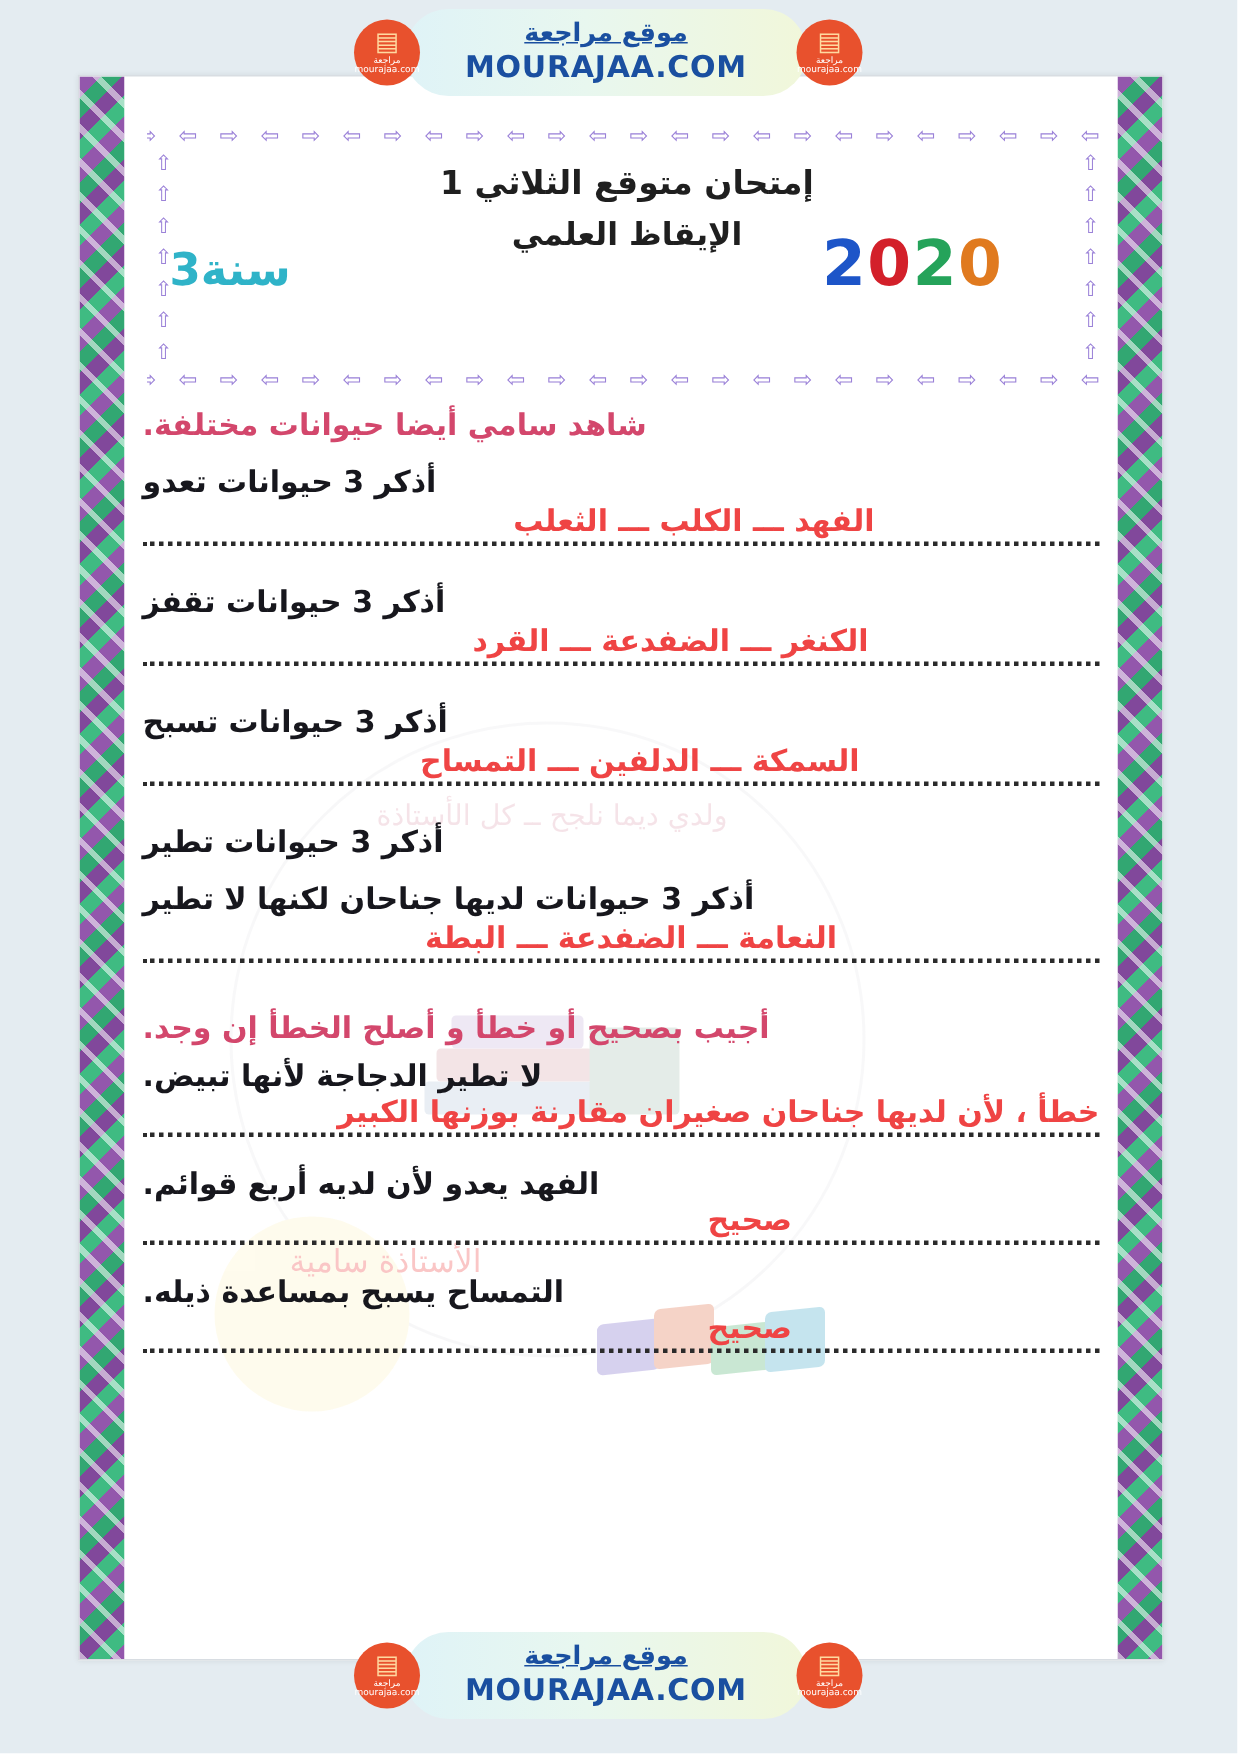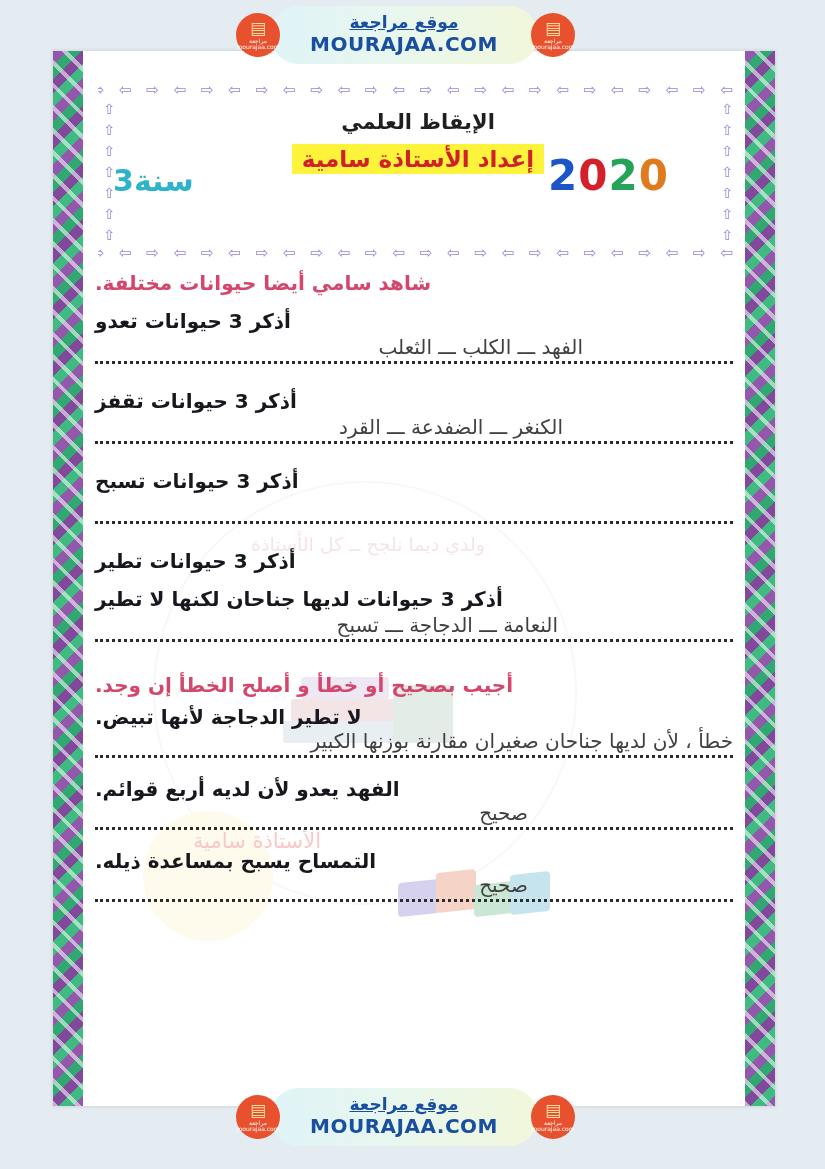--- a/index.html
+++ b/index.html
@@ -304,22 +304,22 @@
     position: absolute;
     right: 0;
     left: 0;
     top: 26px;
     border-bottom: 3px dotted #2b2b2b;
   }
   .hand {
     position: absolute;
     top: 0;
     font-size: 20px;
-    color: #404040;
-    font-weight: normal;
+    color: #ef4444;
+    font-weight: bold;
     white-space: nowrap;
   }
 
   .sec-title {
     font-size: 20px;
     color: #d3476c;
     font-weight: bold;
     margin: 20px 0 8px 0;
   }
   .stmt {
@@ -370,22 +370,22 @@
 ⇧</div>
     <div class="arrow-col r">⇧
 ⇧
 ⇧
 ⇧
 ⇧
 ⇧
 ⇧</div>
 
     <div class="titles">
+      <div class="t-exam">إمتحان متوقع الثلاثي 1</div>
       <div class="t-sub">الإيقاظ العلمي</div>
-      <div class="t-author">إعداد الأستاذة سامية</div>
     </div>
 
     <div class="year">
       <span>2</span><span>0</span><span>2</span><span>0</span>
     </div>
 
     <div class="level">سنة3</div>
 
     <div class="body-wrap">
 
@@ -393,34 +393,35 @@
 
       <p class="q">أذكر 3 حيوانات تعدو</p>
       <div class="ansline">
         <div class="dots"></div>
         <div class="hand" style="right:150px">الفهد ـــ الكلب ـــ الثعلب</div>
       </div>
 
       <p class="q">أذكر 3 حيوانات تقفز</p>
       <div class="ansline">
         <div class="dots"></div>
-        <div class="hand" style="right:170px">الكنغر ـــ الضفدعة ـــ القرد</div>
+        <div class="hand" style="right:154px">الكنغر ـــ الضفدعة ـــ القرد</div>
       </div>
 
       <p class="q">أذكر 3 حيوانات تسبح</p>
       <div class="ansline">
         <div class="dots"></div>
+        <div class="hand" style="right:160px">السمكة ـــ الدلفين ـــ التمساح</div>
       </div>
 
       <p class="q">أذكر 3 حيوانات تطير</p>
 
       <p class="q">أذكر 3 حيوانات لديها جناحان لكنها لا تطير</p>
       <div class="ansline">
         <div class="dots"></div>
-        <div class="hand" style="right:175px">النعامة ـــ الدجاجة ـــ تسبح</div>
+        <div class="hand" style="right:175px">النعامة ـــ الضفدعة ـــ البطة</div>
       </div>
 
       <p class="sec-title">أجيب بصحيح أو خطأ و أصلح الخطأ إن وجد.</p>
 
       <p class="stmt">لا تطير الدجاجة لأنها تبيض.</p>
       <div class="ansline">
         <div class="dots"></div>
         <div class="hand" style="right:0">خطأ ، لأن لديها جناحان صغيران مقارنة بوزنها الكبير</div>
       </div>
 

